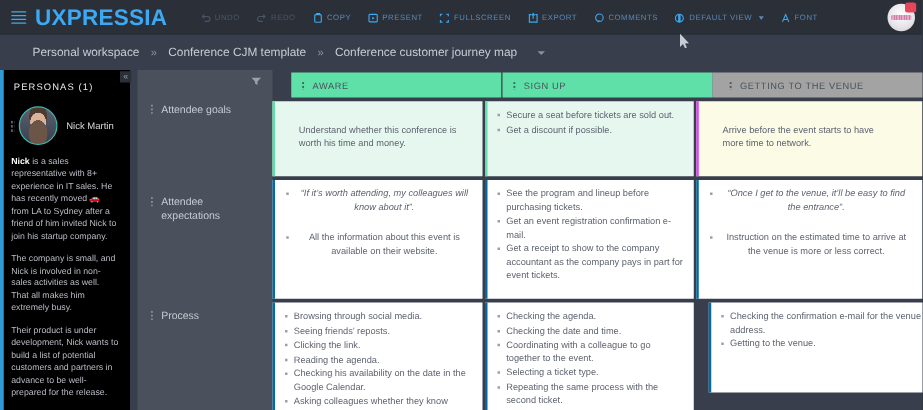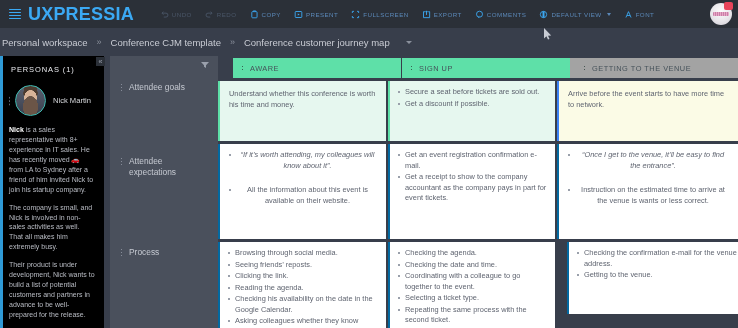--- a/index.html
+++ b/index.html
@@ -64,21 +64,21 @@
   }
 
   
   .crumbbar {
     position: absolute; top: 28px; left: 0; width: 738px; height: 28px;
     background: #383e4b; display: flex; align-items: center;
   }
   .crumb {
     color: #c9ccd4; font-size: 9.5px; cursor: pointer; white-space: nowrap;
   }
-  .crumb.first { margin-left: 2px; text-align: center; }
+  .crumb.first { margin-left: 26px; text-align: center; }
   .chev { color: #8a909c; font-size: 9px; margin: 0 9px; }
   .crumb-caret {
     width:0;height:0;margin-left:16px;
     border-left:3px solid transparent;border-right:3px solid transparent;
     border-top:3.5px solid #8a909c; cursor: pointer;
   }
 
   
   .persona {
     position: absolute; left: 0; top: 56px; width: 104px; height: 272px;
@@ -154,25 +154,25 @@
   .hd-yellow { background: #a3a3a3; }
   .arrowtip {
     position: absolute; top: 0; width: 9px; height: 20px;
   }
 
   .cell {
     position: absolute; background: #ffffff; box-sizing: border-box;
     overflow: hidden;
   }
   .cell.tint-green { background: #e6f7ef; border-left: 2px solid #5ee0a8; }
-  .cell.tint-yellow { background: #fbfbe6; border-left: 2px solid #3b82f6; }
+  .cell.tint-yellow { background: #fbfbe6; border-left: 2px solid #d946ef; }
   .cell.plain { border-left: 2px solid #0369a1; }
   .cell .pad { padding: 6px 8px 4px 7px; }
   .cell p.body {
-    margin: 2px; color: #5f6470; font-size: 7.4px; line-height: 1.42;
+    margin: 12px; color: #5f6470; font-size: 7.4px; line-height: 1.42;
   }
   ul.bul { margin: 0; padding: 0; list-style: none; }
   ul.bul li {
     position: relative; padding-left: 8px; margin-bottom: 1px;
     color: #5f6470; font-size: 7.4px; line-height: 1.42;
   }
   ul.bul li::before {
     content: ""; position: absolute; left: 1px; top: 4px;
     width: 2.2px; height: 2.2px; background: #9aa0ab;
   }
@@ -374,30 +374,31 @@
       <div class="pad">
         <ul class="bul centered">
           <li class="quote">“If it’s worth attending, my colleagues will know about it”.</li>
           <li style="margin-top:14px">All the information about this event is available on their website.</li>
         </ul>
       </div>
     </div>
     <div class="cell plain" style="left:170px;top:88px;width:167px;height:95px">
       <div class="pad">
         <ul class="bul">
+          <li>See the program and lineup before purchasing tickets.</li>
           <li>Get an event registration confirmation e-mail.</li>
           <li>Get a receipt to show to the company accountant as the company pays in part for event tickets.</li>
         </ul>
       </div>
     </div>
     <div class="cell plain" style="left:339px;top:88px;width:181px;height:95px">
       <div class="pad">
         <ul class="bul centered">
           <li class="quote">“Once I get to the venue, it’ll be easy to find the entrance”.</li>
-          <li style="margin-top:14px">Instruction on the estimated time to arrive at the venue is wants or less correct.</li>
+          <li style="margin-top:14px">Instruction on the estimated time to arrive at the venue is more or less correct.</li>
         </ul>
       </div>
     </div>
 
     <div class="cell plain" style="left:0;top:186px;width:168px;height:104px">
       <div class="pad">
         <ul class="bul">
           <li>Browsing through social media.</li>
           <li>Seeing friends’ reposts.</li>
           <li>Clicking the link.</li>

